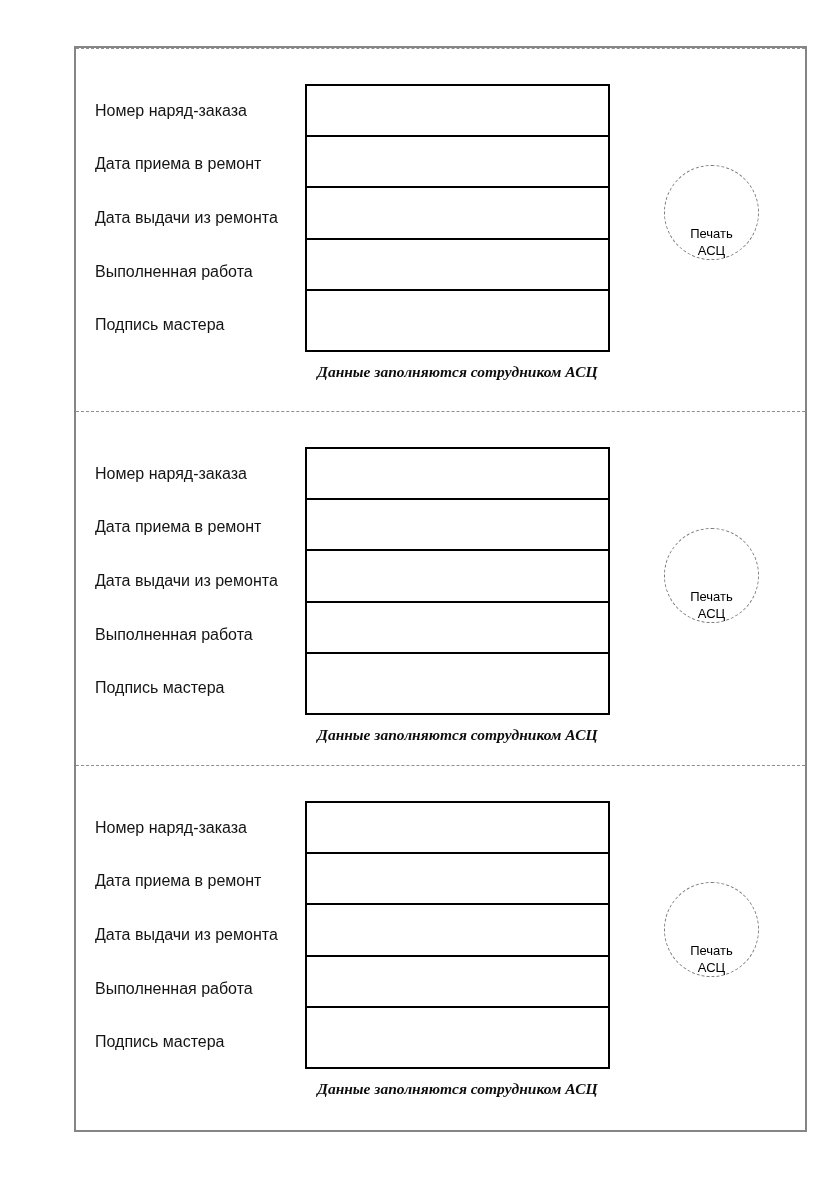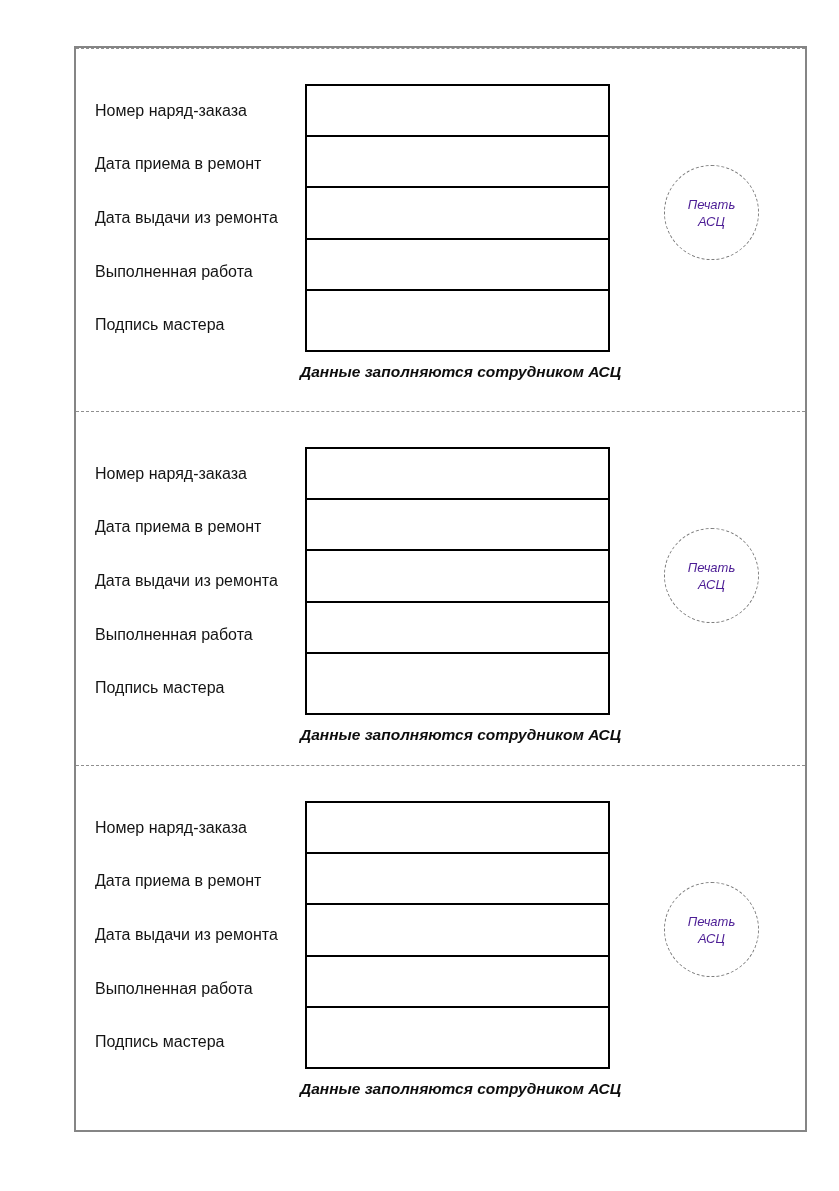--- a/index.html
+++ b/index.html
@@ -74,38 +74,38 @@
     left: 588px;
     top: 116px;
     width: 95px;
     height: 95px;
     box-sizing: border-box;
     border: 1px dashed #7d7d7d;
     border-radius: 50%;
     display: flex;
     flex-direction: column;
     align-items: center;
-    justify-content: center;
-    font-style: italic;
+    justify-content: flex-end;
     font-size: 13px;
     line-height: 17px;
-    color: #4c1d95;
+    color: #000000;
     background: #ffffff;
   }
   .caption {
     position: absolute;
     left: 224px;
     top: 314px;
     width: 315px;
     text-align: center;
     font-weight: bold;
     font-style: italic;
     font-size: 15.5px;
     color: #0d0d0d;
     white-space: nowrap;
+    font-family: Liberation Serif, serif;
   }
 </style>
 </head>
 <body>
 
 <div class="sheet" id="sheet">
   <section class="coupon">
     <div class="labels">
       <div class="label-row">Номер наряд-заказа</div>
       <div class="label-row">Дата приема в ремонт</div>

